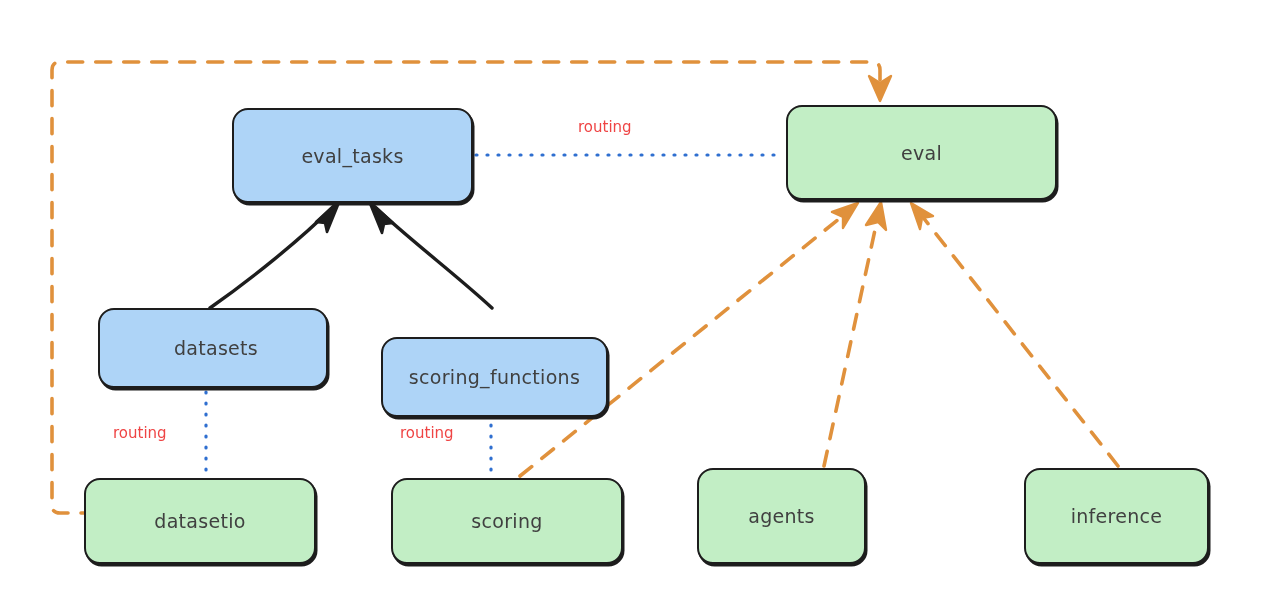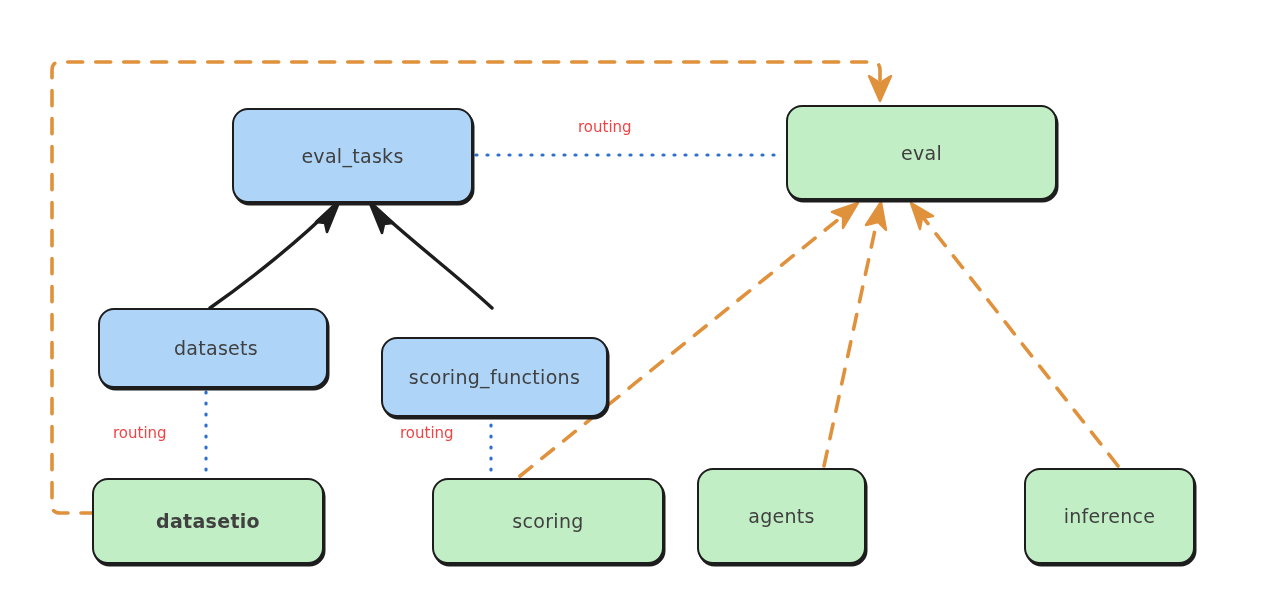--- a/index.html
+++ b/index.html
@@ -110,30 +110,30 @@
       </div>
       <div class="node node-provider" style="left: 786px; top: 105px; width: 271px; height: 95px;">
         <span class="node-label">eval</span>
       </div>
       <div class="node node-api" style="left: 98px; top: 308px; width: 230px; height: 80px; padding-left: 6px;">
         <span class="node-label">datasets</span>
       </div>
       <div class="node node-api" style="left: 381px; top: 293px; width: 227px; height: 80px; margin-top: 44px;">
         <span class="node-label">scoring_functions</span>
       </div>
-      <div class="node node-provider" style="left: 92px; top: 478px; width: 232px; height: 86px; font-weight: bold;">
+      <div class="node node-provider" style="left: 84px; top: 478px; width: 232px; height: 86px;">
         <span class="node-label">datasetio</span>
       </div>
-      <div class="node node-provider" style="left: 391px; top: 478px; width: 232px; height: 86px; margin-left: 41px;">
+      <div class="node node-provider" style="left: 391px; top: 478px; width: 232px; height: 86px;">
         <span class="node-label">scoring</span>
       </div>
       <div class="node node-provider" style="left: 697px; top: 468px; width: 169px; height: 96px;">
         <span class="node-label">agents</span>
       </div>
-      <div class="node node-provider" style="left: 1024px; top: 468px; width: 171px; height: 96px;">
+      <div class="node node-provider" style="left: 1024px; top: 468px; width: 185px; height: 96px;">
         <span class="node-label">inference</span>
       </div>
     </div>
 
   <div id="labels-layer">
       <div class="edge-label" style="left: 578px; top: 118px;">routing</div>
       <div class="edge-label" style="left: 113px; top: 424px;">routing</div>
       <div class="edge-label" style="left: 400px; top: 424px;">routing</div>
     </div>
 

